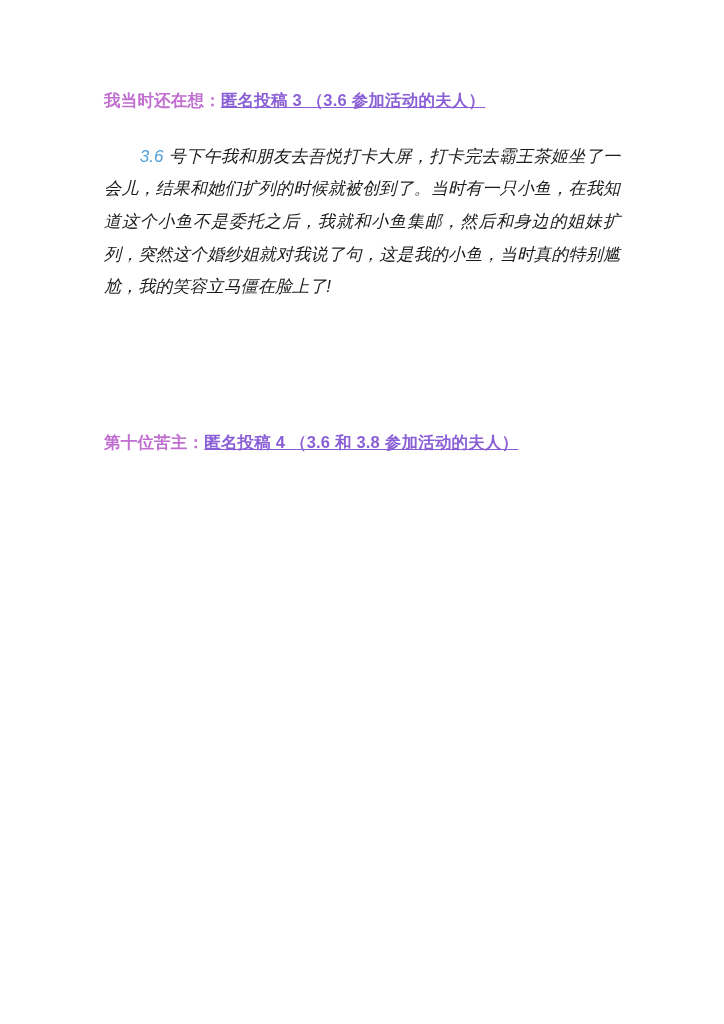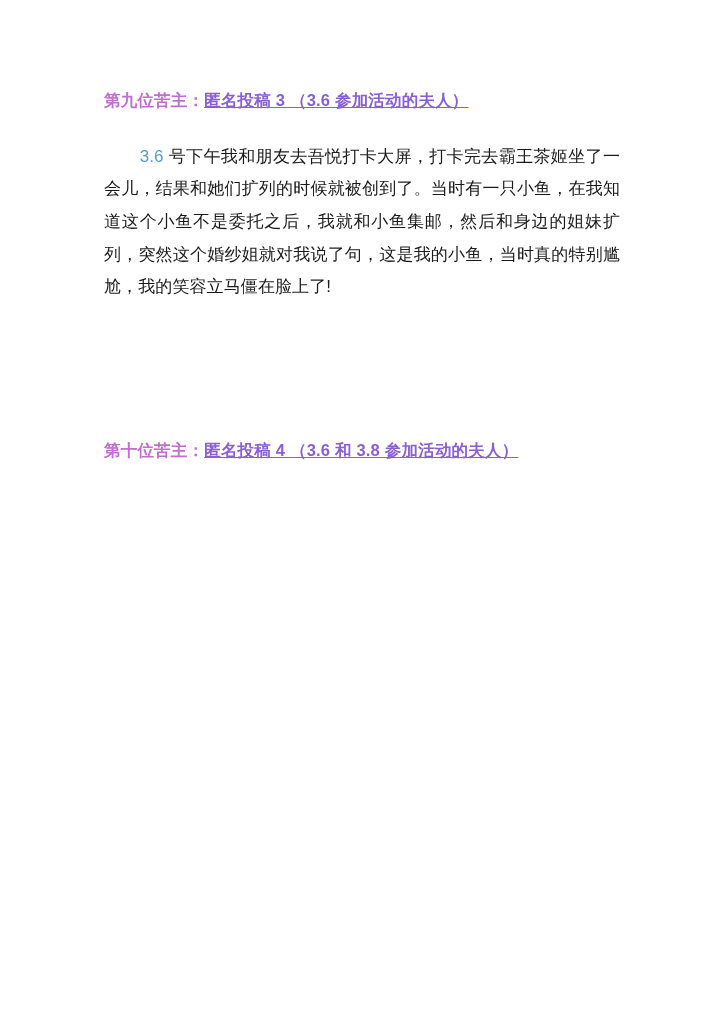--- a/index.html
+++ b/index.html
@@ -38,38 +38,39 @@
   }
   .para {
     font-size: 17px;
     line-height: 1.92;
     color: #1a1a1a;
     margin: 0 0 22px 0;
     text-align: justify;
     text-justify: inter-ideograph;
     text-indent: 2.1em;
     letter-spacing: 0.1px;
+    font-style: italic;
   }
   .para .accent {
     color: #4f9fd6;
   }
   .spacer-lg {
     height: 104px;
   }
   .heading.second {
-    margin-top: 8px;
+    margin-top: 0;
   }
 </style>
 </head>
 <body>
 
 <div class="page">
 
   <h2 class="heading">
-    <span class="h-label">第九位苦主：</span><span class="h-body">匿名投稿 3 （3.6 参加活动的夫人）</span>
+    <span class="h-label">我当时还在想：</span><span class="h-body">匿名投稿 3 （3.6 参加活动的夫人）</span>
   </h2>
 
   <p class="para">
     <span class="accent">3.6 </span><span>号下午我和朋友去吾悦打卡大屏，打卡完去霸王茶姬坐了一会儿，结果和她们扩列的时候就被创到了。当时有一只小鱼，在我知道这个小鱼不是委托之后，我就和小鱼集邮，然后和身边的姐妹扩列，突然这个婚纱姐就对我说了句，这是我的小鱼，当时真的特别尴尬，我的笑容立马僵在脸上了!</span>
   </p>
 
 
   <div class="spacer-lg"></div>
 
   <h2 class="heading second">

